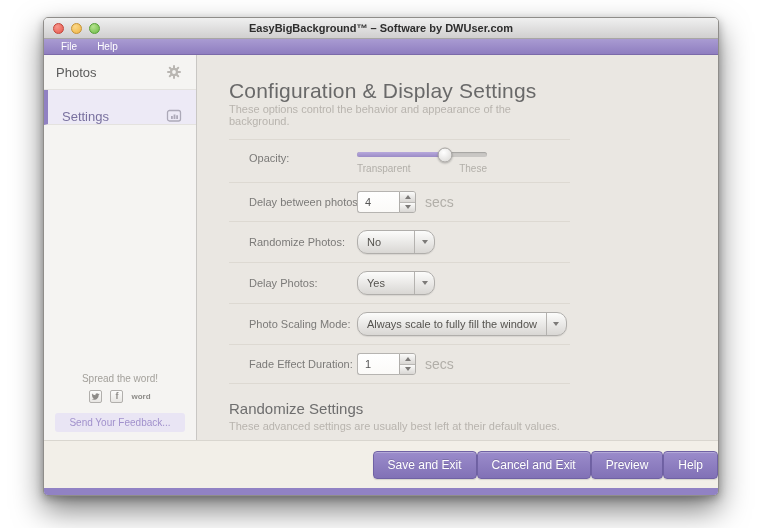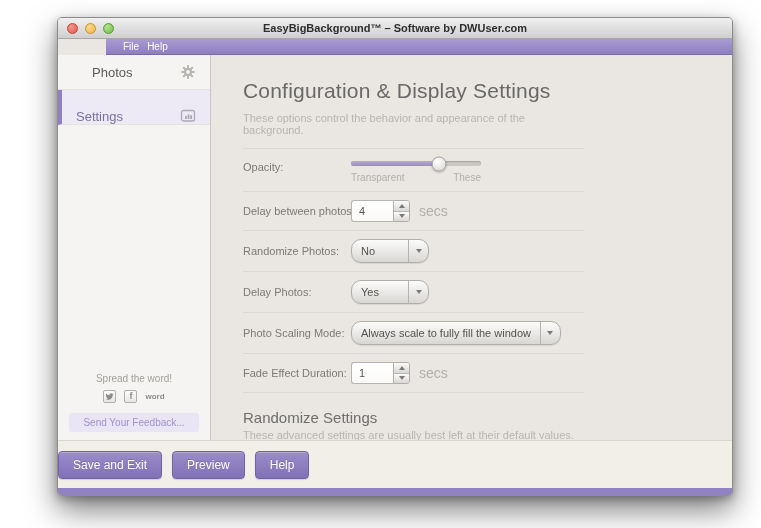--- a/index.html
+++ b/index.html
@@ -1,19 +1,19 @@
 <!DOCTYPE html>
 <html><head>
 <meta charset="utf-8">
 <style>
   * { margin:0; padding:0; box-sizing:border-box; }
   html,body { width:761px; height:528px; background:#ffffff; font-family:"Liberation Sans", sans-serif; }
 
   .window {
-    position:absolute; left:57px; top:17px; width:676px; height:479px;
+    position:absolute; left:43px; top:17px; width:676px; height:479px;
     background:#eae7e2; border-radius:5px; overflow:hidden;
     border:1px solid #8f8d8a;
     box-shadow:0 14px 30px rgba(0,0,0,.5), 0 3px 8px rgba(0,0,0,.28);
     display:flex; flex-direction:column;
   }
 
   
   .titlebar {
     height:21px; flex:0 0 21px;
     background:linear-gradient(#f0f0f0,#d0cfcf);
@@ -28,34 +28,34 @@
   .win-title {
     position:absolute; left:0; right:0; text-align:center;
     font-size:11px; font-weight:700; color:#2d2d2d;
   }
 
   
   .menubar {
     height:16px; flex:0 0 16px;
     background:linear-gradient(#a99bd2,#8f7ec0);
     border-bottom:1px solid #7b6aa9;
-    display:flex; align-items:center; gap:8px; padding-left:17px;margin-left:48px;
+    display:flex; align-items:center; gap:20px; padding-left:17px;
   }
   .menu-item { font-size:10px; color:#ffffff; cursor:default; }
 
   
   .body-row { flex:1 1 auto; display:flex; min-height:0; }
 
   .sidebar {
     width:153px; flex:0 0 153px; background:#f5f4f2;
     border-right:1px solid #c9c7c4; position:relative;
   }
   .side-item {
     height:35px; display:flex; align-items:center; justify-content:space-between;
-    padding:0 14px 0 34px; border-bottom:1px solid #e4e2df;
+    padding:0 14px 0 12px; border-bottom:1px solid #e4e2df;
     font-size:13px; color:#5b5b5b; cursor:default;
   }
   .side-item.selected {
     background:#edeaf6; border-left:4px solid #9081c2; padding-left:14px;
     color:#79719f;
     align-items:flex-end;
   }
   .side-item .icon { width:16px; height:16px; display:inline-block; }
 
   .side-bottom {
@@ -73,25 +73,25 @@
   .feedback-btn {
     display:inline-block; background:#e9e5f4; color:#a191cc;
     font-size:10px; padding:4px 14px; border:none; border-radius:3px; cursor:pointer;
     font-family:"Liberation Sans", sans-serif;
   }
 
   
   .main { flex:1 1 auto; padding:24px 0 0 32px; }
   .content { width:341px; }
   .page-title { font-size:21px; font-weight:400; color:#696969; letter-spacing:.2px; }
-  .page-sub { font-size:11px; color:#b8b4ae; margin-top:9px; }
+  .page-sub { font-size:11px; color:#b8b4ae; margin-top:0; }
   .divider { border:none; border-top:1px solid #ddd9d2; margin:0; }
   .content .divider.first { margin-top:12px; }
 
-  .row { display:flex; align-items:center; padding:8px 0; min-height:37px; }
+  .row { display:flex; align-items:center; padding:8px 0; min-height:37px;margin-left:20px; }
   .row.top-align { align-items:flex-start; padding-top:12px; }
   .row-label { width:108px; flex:0 0 108px; font-size:11px; color:#7b7a78; white-space:nowrap; }
 
   
   .slider-wrap { width:130px; }
   .slider-track {
     position:relative; height:5px; border-radius:3px; background:#c9c7c4;
     box-shadow:inset 0 1px 1px rgba(0,0,0,.18); cursor:pointer;
   }
   .slider-fill {
@@ -144,21 +144,21 @@
   .adv-sub { font-size:11px; color:#b8b4ae; margin-top:3px; }
   .adv-btn {
     margin-top:12px; display:inline-block; background:#ded8ed; color:#8f81c1;
     border:none; border-radius:3px; font-size:11px; padding:5px 9px; cursor:pointer;
     font-family:"Liberation Sans", sans-serif;
   }
 
   
   .footer {
     flex:0 0 48px; height:48px; background:#f2efe8; border-top:1px solid #d9d6cf;
-    display:flex; align-items:center; justify-content:flex-start; gap:10px;
+    display:flex; align-items:center; justify-content:flex-end; 
   }
   .footer-btn {
     background:linear-gradient(#9b8ccb,#8171b6); border:1px solid #7062a4;
     border-radius:4px; color:#ffffff; font-size:12px; padding:6px 14px;
     cursor:pointer; font-family:"Liberation Sans", sans-serif;
     box-shadow:inset 0 1px 0 rgba(255,255,255,.25), 0 1px 1px rgba(0,0,0,.12);
     text-shadow:0 -1px 0 rgba(0,0,0,.15);
   }
   .bottom-strip { flex:0 0 7px; height:7px; background:#9182c4; }
 </style>
@@ -320,18 +320,19 @@
           <div class="adv-title">Randomize Settings</div>
           <div class="adv-sub">These advanced settings are usually best left at their default values.</div>
           <button class="adv-btn">Show Advanced Settings</button>
         </div>
       </div>
     </div>
   </div>
 
   <div class="footer">
     <button class="footer-btn">Save and Exit</button>
+    <button class="footer-btn">Cancel and Exit</button>
     <button class="footer-btn">Preview</button>
     <button class="footer-btn">Help</button>
   </div>
   <div class="bottom-strip"></div>
 
 </div>
 
 </body></html>

